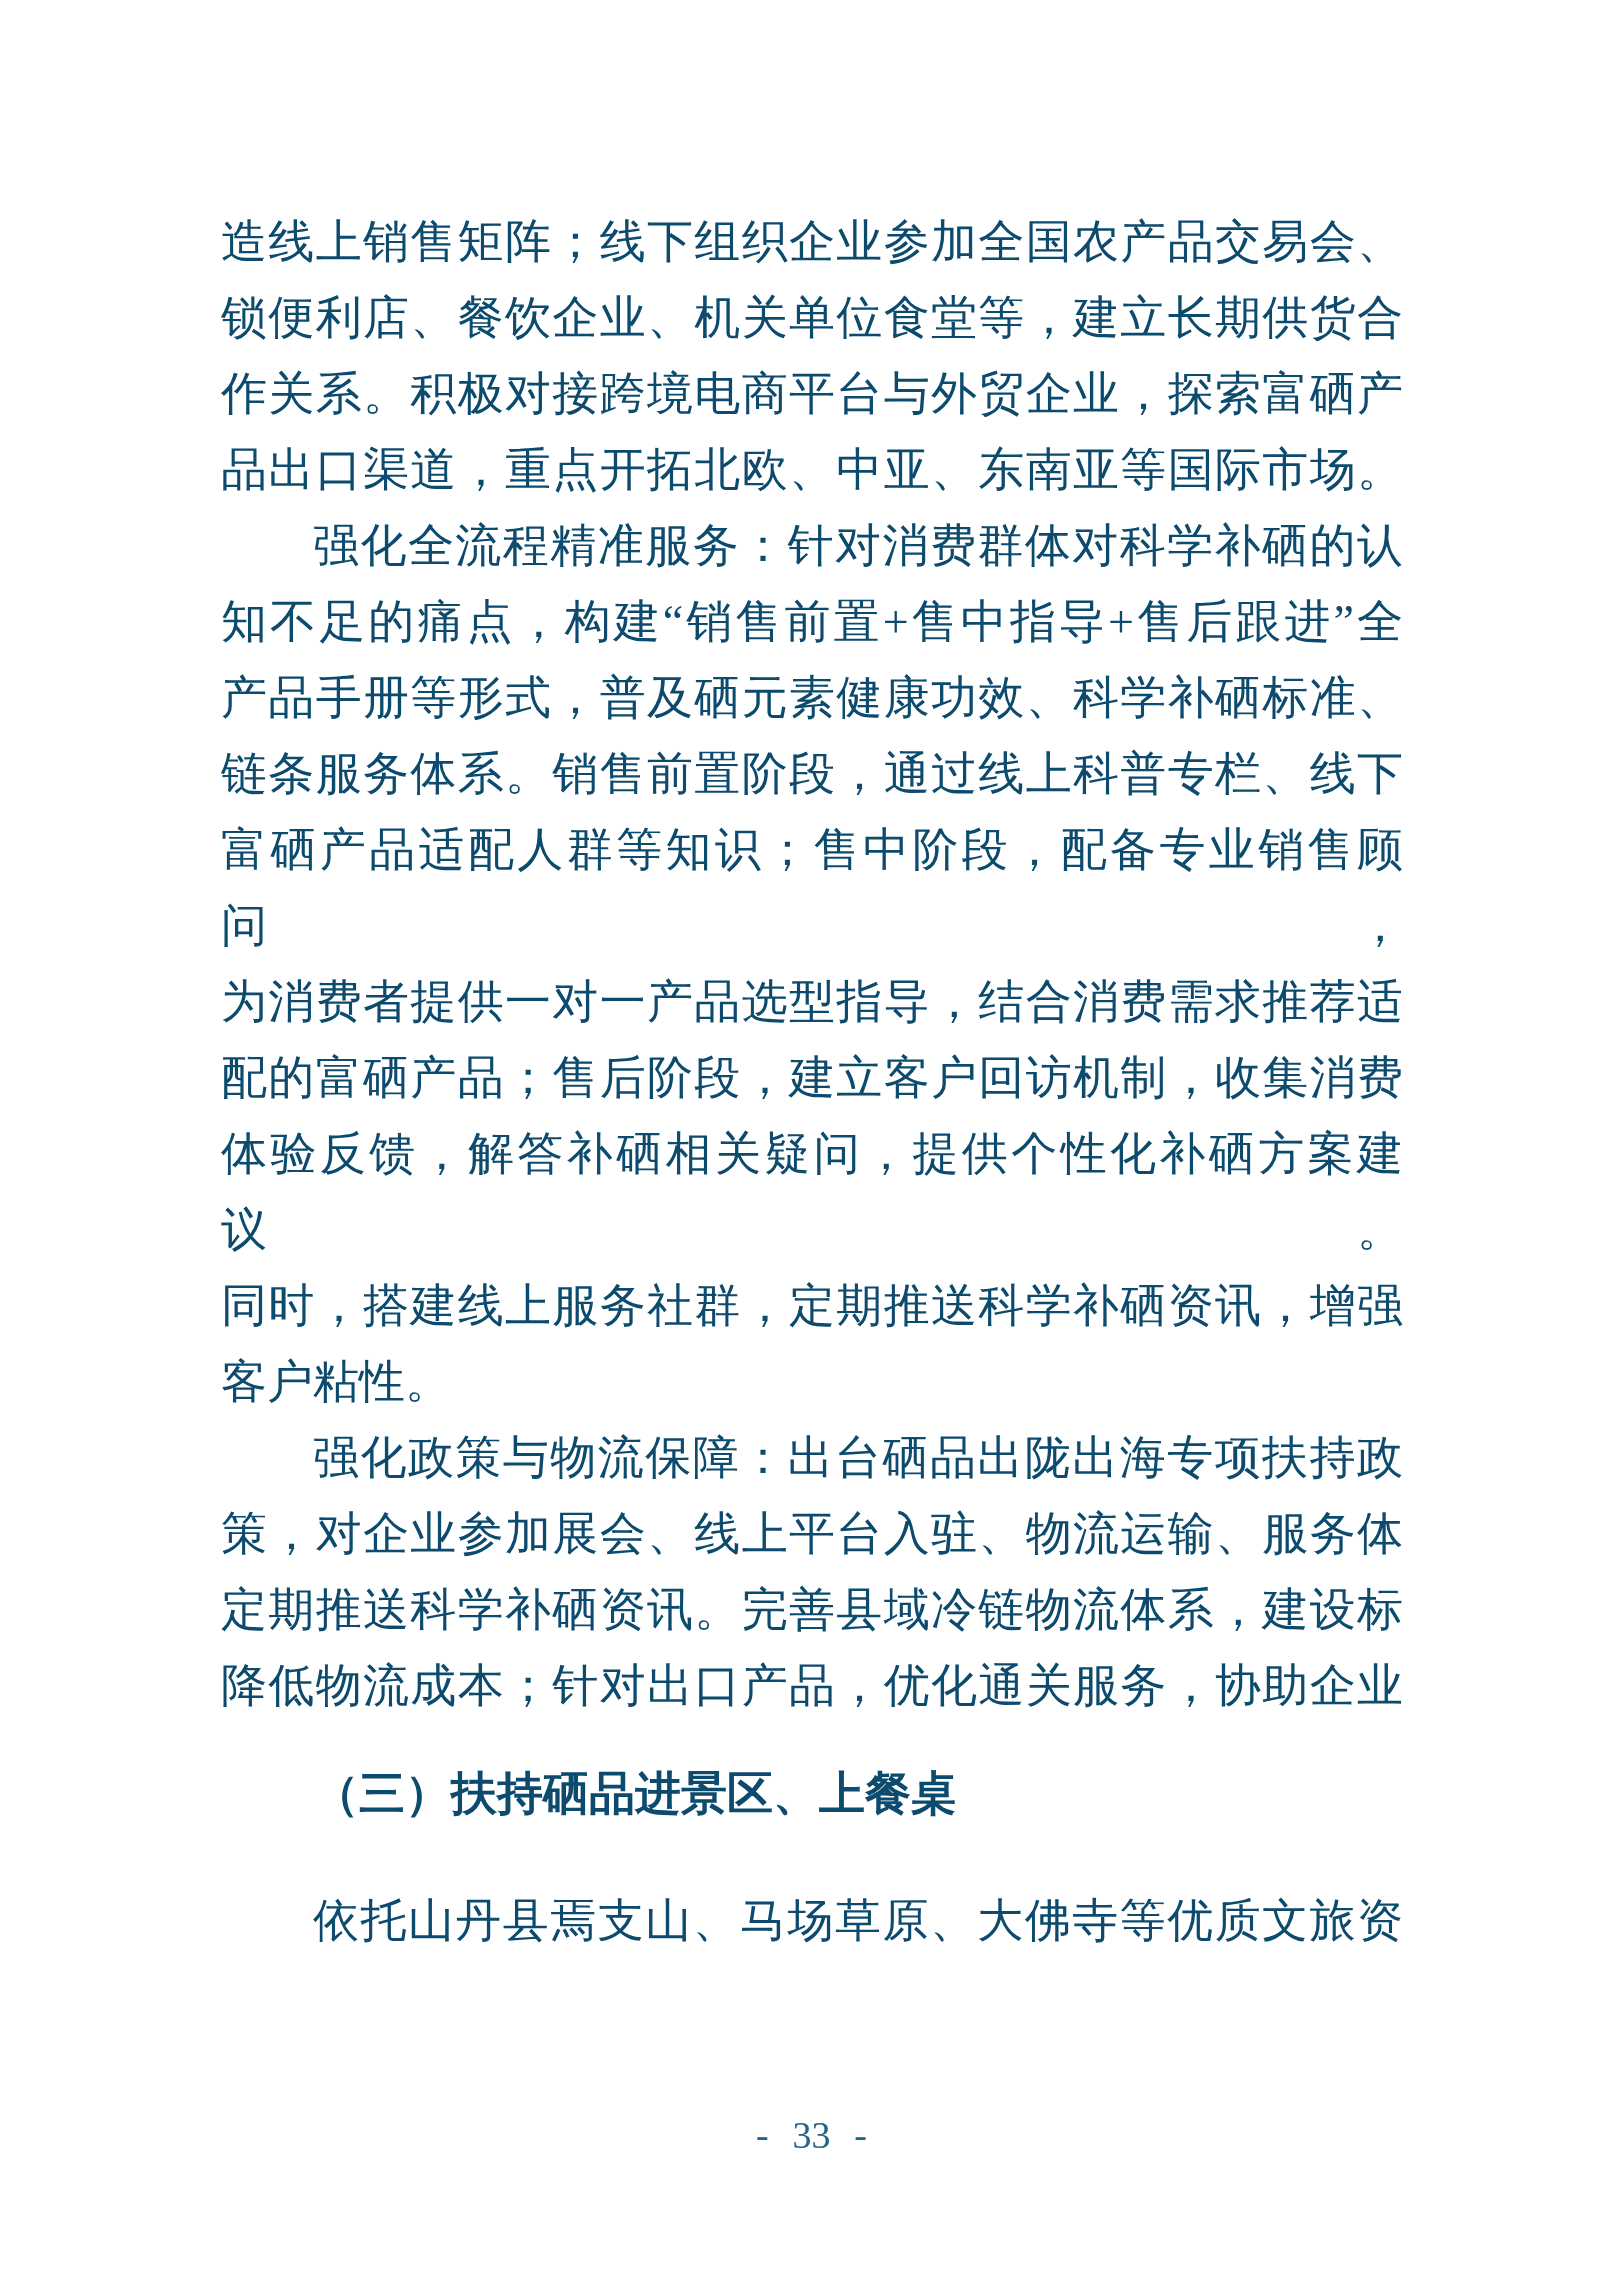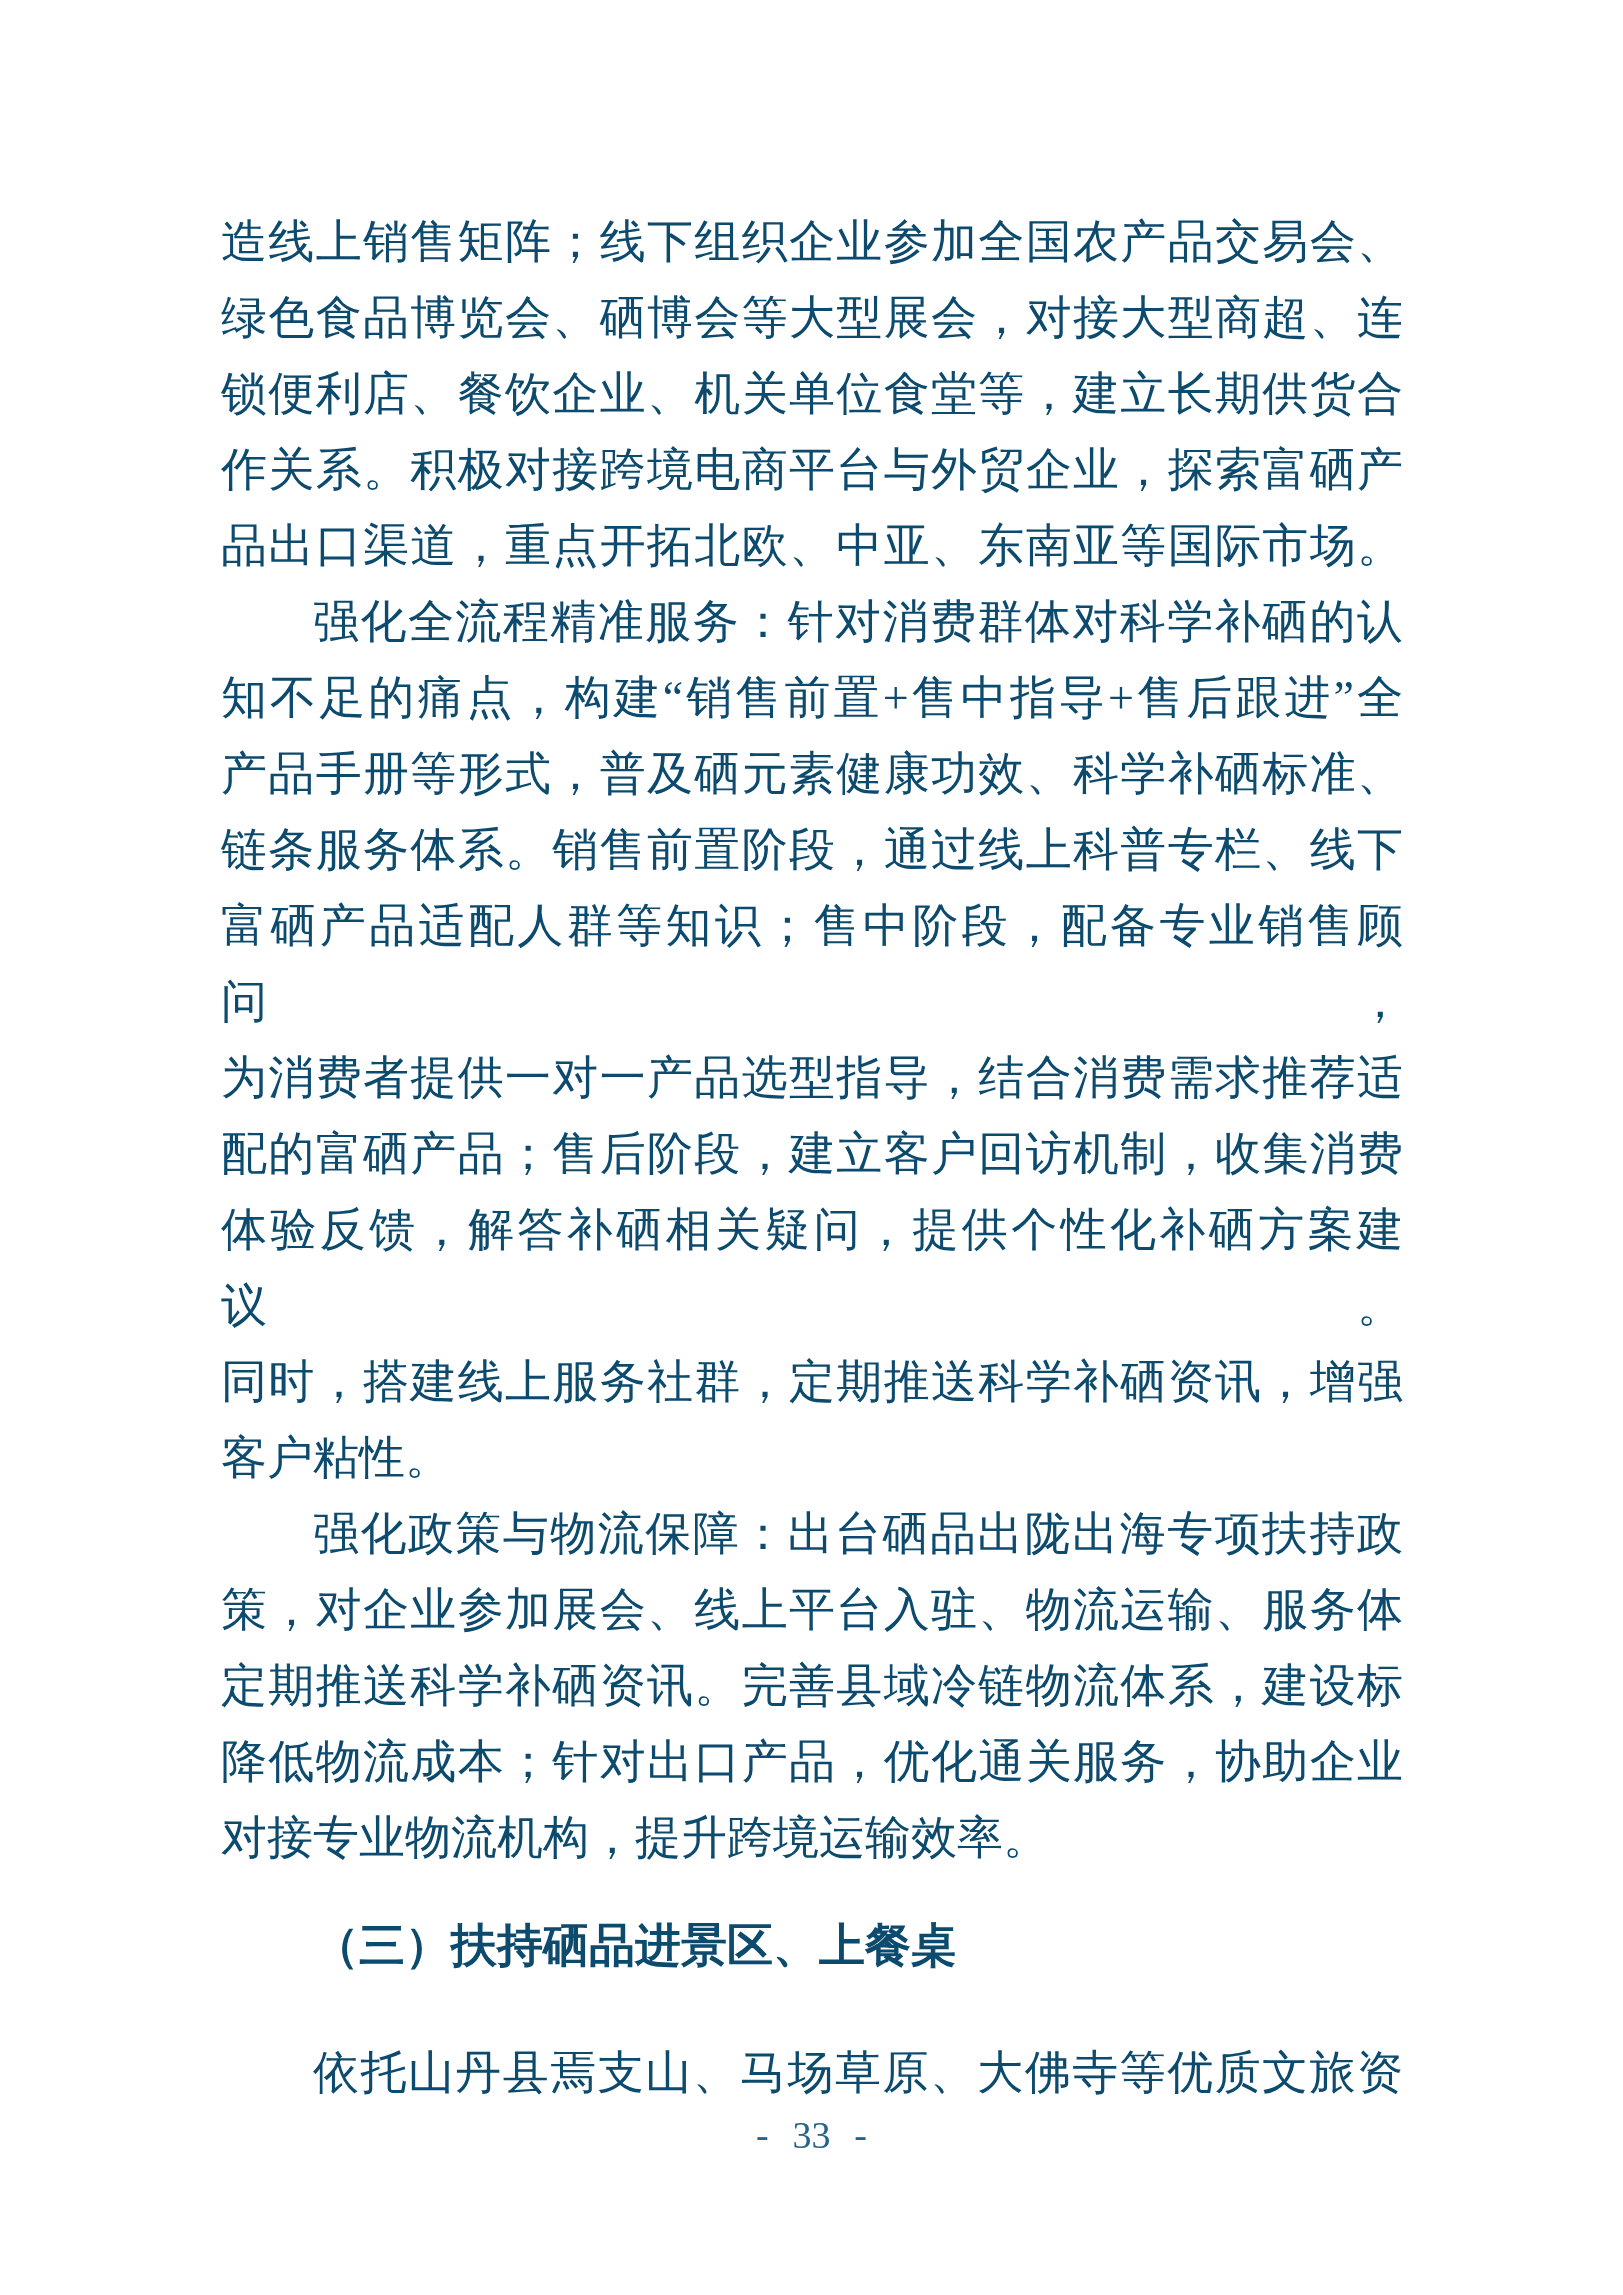--- a/index.html
+++ b/index.html
@@ -55,21 +55,20 @@
     font-family: "Liberation Serif", "DejaVu Serif", serif;
   }
 </style>
 </head>
 <body>
 
 <div class="page" style="background: rgb(255, 255, 255);">
   <div class="text-block" style="color: #0c4a6e;">
       <div class="para">
         <div class="line fill">造线上销售矩阵；线下组织企业参加全国农产品交易会、</div>
-        <div class="line fill">绿色食品博览会、硒博会等大型展会，对接大型商超、连</div>
         <div class="line fill">锁便利店、餐饮企业、机关单位食堂等，建立长期供货合</div>
         <div class="line fill">作关系。积极对接跨境电商平台与外贸企业，探索富硒产</div>
         <div class="line fill">品出口渠道，重点开拓北欧、中亚、东南亚等国际市场。</div>
       </div>
       <div class="para">
         <div class="line fill indent">强化全流程精准服务：针对消费群体对科学补硒的认</div>
         <div class="line fill">知不足的痛点，构建“销售前置+售中指导+售后跟进”全</div>
         <div class="line fill">产品手册等形式，普及硒元素健康功效、科学补硒标准、</div>
         <div class="line fill">链条服务体系。销售前置阶段，通过线上科普专栏、线下</div>
         <div class="line fill">富硒产品适配人群等知识；售中阶段，配备专业销售顾问，</div>
@@ -77,21 +76,20 @@
         <div class="line fill">配的富硒产品；售后阶段，建立客户回访机制，收集消费</div>
         <div class="line fill">体验反馈，解答补硒相关疑问，提供个性化补硒方案建议。</div>
         <div class="line fill">同时，搭建线上服务社群，定期推送科学补硒资讯，增强</div>
         <div class="line">客户粘性。</div>
       </div>
       <div class="para">
         <div class="line fill indent">强化政策与物流保障：出台硒品出陇出海专项扶持政</div>
         <div class="line fill">策，对企业参加展会、线上平台入驻、物流运输、服务体</div>
         <div class="line fill">定期推送科学补硒资讯。完善县域冷链物流体系，建设标</div>
         <div class="line fill">降低物流成本；针对出口产品，优化通关服务，协助企业</div>
-        <div class="line">对接专业物流机构，提升跨境运输效率。</div>
       </div>
       <div class="para heading">
         <div class="line indent">（三）扶持硒品进景区、上餐桌</div>
       </div>
       <div class="para">
         <div class="line fill indent">依托山丹县焉支山、马场草原、大佛寺等优质文旅资</div>
       </div>
     </div>
   <div class="page-number" style="color: rgb(35, 100, 136);">- 33 -</div>
 </div>

